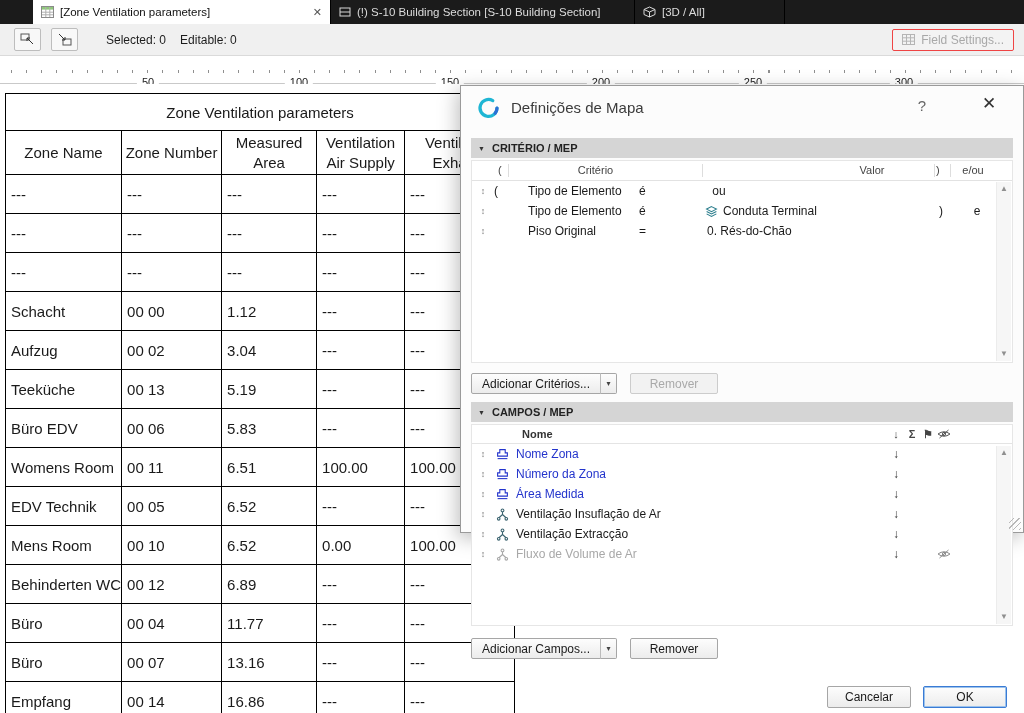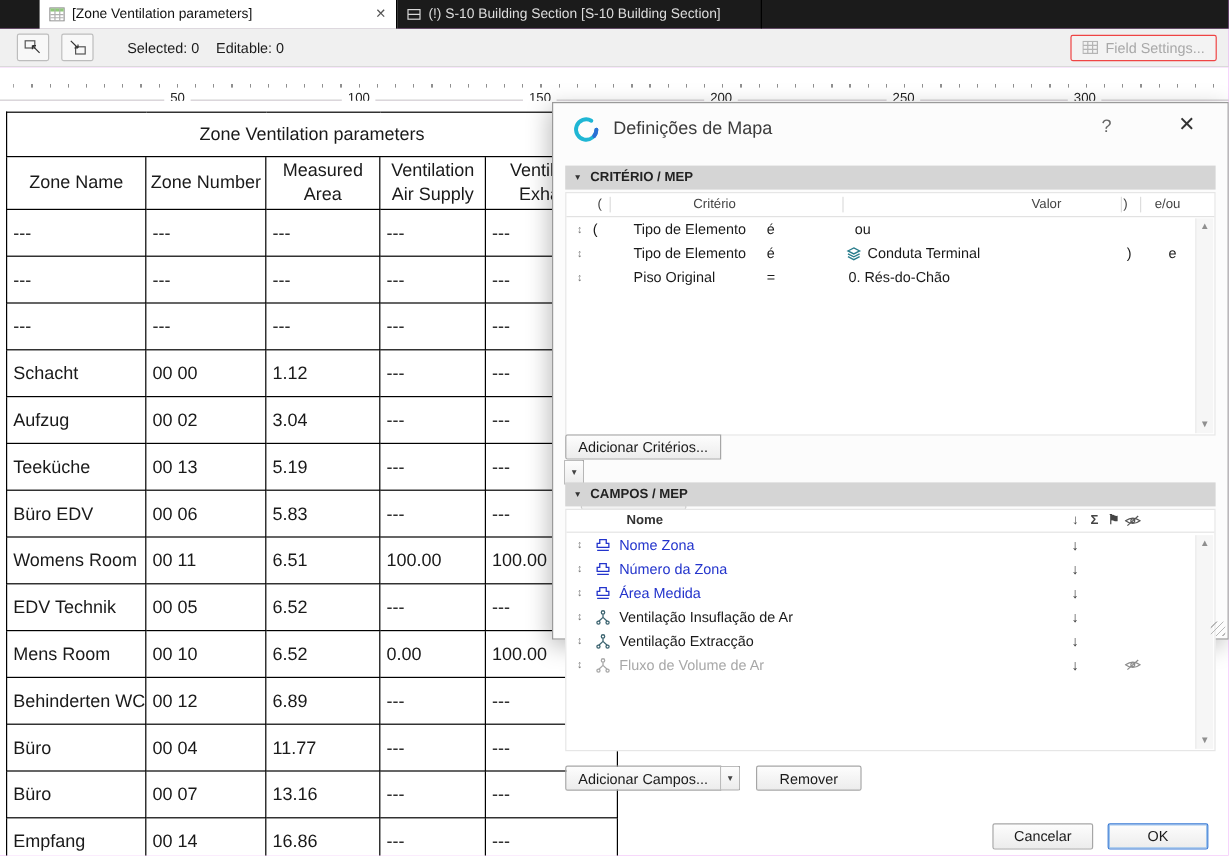--- a/index.html
+++ b/index.html
@@ -1,17 +1,17 @@
 <!DOCTYPE html>
 <html><head>
 <meta charset="utf-8">
 <style>
   * { margin:0; padding:0; box-sizing:border-box; }
   html,body { width:1024px; height:713px; overflow:hidden; }
-  #app { position:relative; width:1024px; height:713px; background:#d946ef;
+  #app { position:relative; width:1024px; height:713px; background:#14b8a6;
          font-family:"Liberation Sans", sans-serif; color:#1a1a1a; }
 
   
   .tabbar { position:absolute; top:0; left:0; right:0; height:24px; background:#1b1b1b;
             display:flex; align-items:stretch; padding-left:33px; }
   .tab { display:flex; align-items:center; gap:6px; padding:0 8px; font-size:11.5px;
          color:#dcdcdc; border-right:1px solid #000; white-space:nowrap; overflow:hidden; }
   .tab.active { background:#ffffff; color:#111; }
   .tab.t1 { width:298px; }
   .tab.t2 { width:304px; }
@@ -107,21 +107,21 @@
   .field-row.selected .fr-icon { color:#2334cc; }
   .field-row.normal .fr-icon { color:#3c6470; }
   .field-row.hidden-f { color:#a8a8a8; }
   .field-row.hidden-f .fr-icon { color:#a8a8a8; }
 
   .btn { height:21px; font-size:12px; background:linear-gradient(#fdfdfd,#ececec);
          border:1px solid #a6a6a6; border-radius:2px; display:inline-flex; align-items:center;
          justify-content:center; color:#1a1a1a; }
   .btn.disabled { color:#a9a9a9; background:#f2f2f2; border-color:#cccccc; }
   .btn-row { position:absolute; left:10px; display:flex; }
-  .crit-btns { top:276px;flex-direction:column; } .campos-btns { top:552px; }
+  .crit-btns { top:287px; } .campos-btns { top:552px; }
   .split-main { width:130px; border-top-right-radius:0; border-bottom-right-radius:0; }
   .split-arrow { width:17px; font-size:8px; color:#444; border-left:1px solid #bbb;
                  border-top-left-radius:0; border-bottom-left-radius:0; margin-left:-1px; }
   .remover { width:88px; margin-left:13px; }
 
   .dlg-cancel { position:absolute; left:366px; top:600px; width:84px; height:22px; }
   .dlg-ok { position:absolute; left:462px; top:600px; width:84px; height:22px;
             border:1px solid #3a7bd5; box-shadow:inset 0 0 0 1px #9cc3ec; }
   .grip { position:absolute; right:2px; bottom:2px; width:12px; height:12px;
           background:repeating-linear-gradient(135deg, transparent 0 3px, #b8b8b8 3px 4px); }
@@ -145,20 +145,27 @@
       <span>[Zone Ventilation parameters]</span>
       <span class="tab-close glyph">✕</span>
     </div>
     <div class="tab t2">
       <svg width="12" height="12" viewBox="0 0 12 12">
         <rect x="1" y="2" width="10" height="8" fill="none" stroke="#d8d8d8"></rect>
         <line x1="1" y1="6" x2="11" y2="6" stroke="#d8d8d8"></line>
       </svg>
       <span>(!) S-10 Building Section [S-10 Building Section]</span>
     </div>
+    <div class="tab t3">
+      <svg width="13" height="12" viewBox="0 0 13 12">
+        <path d="M6.5 1 L12 3.5 L12 8.5 L6.5 11 L1 8.5 L1 3.5 Z" fill="none" stroke="#d8d8d8"></path>
+        <path d="M1 3.5 L6.5 6 L12 3.5 M6.5 6 L6.5 11" fill="none" stroke="#d8d8d8"></path>
+      </svg>
+      <span>[3D / All]</span>
+    </div>
   </div>
 
   <div class="toolbar">
     <div class="tool-btn">
       <svg width="15" height="13" viewBox="0 0 15 13">
         <rect x="1" y="1" width="8" height="6" fill="none" stroke="#555"></rect>
         <path d="M13 11 L7 5 M7 5 l0 3 M7 5 l3 0" stroke="#333" fill="none"></path>
       </svg>
     </div>
     <div class="tool-btn">

